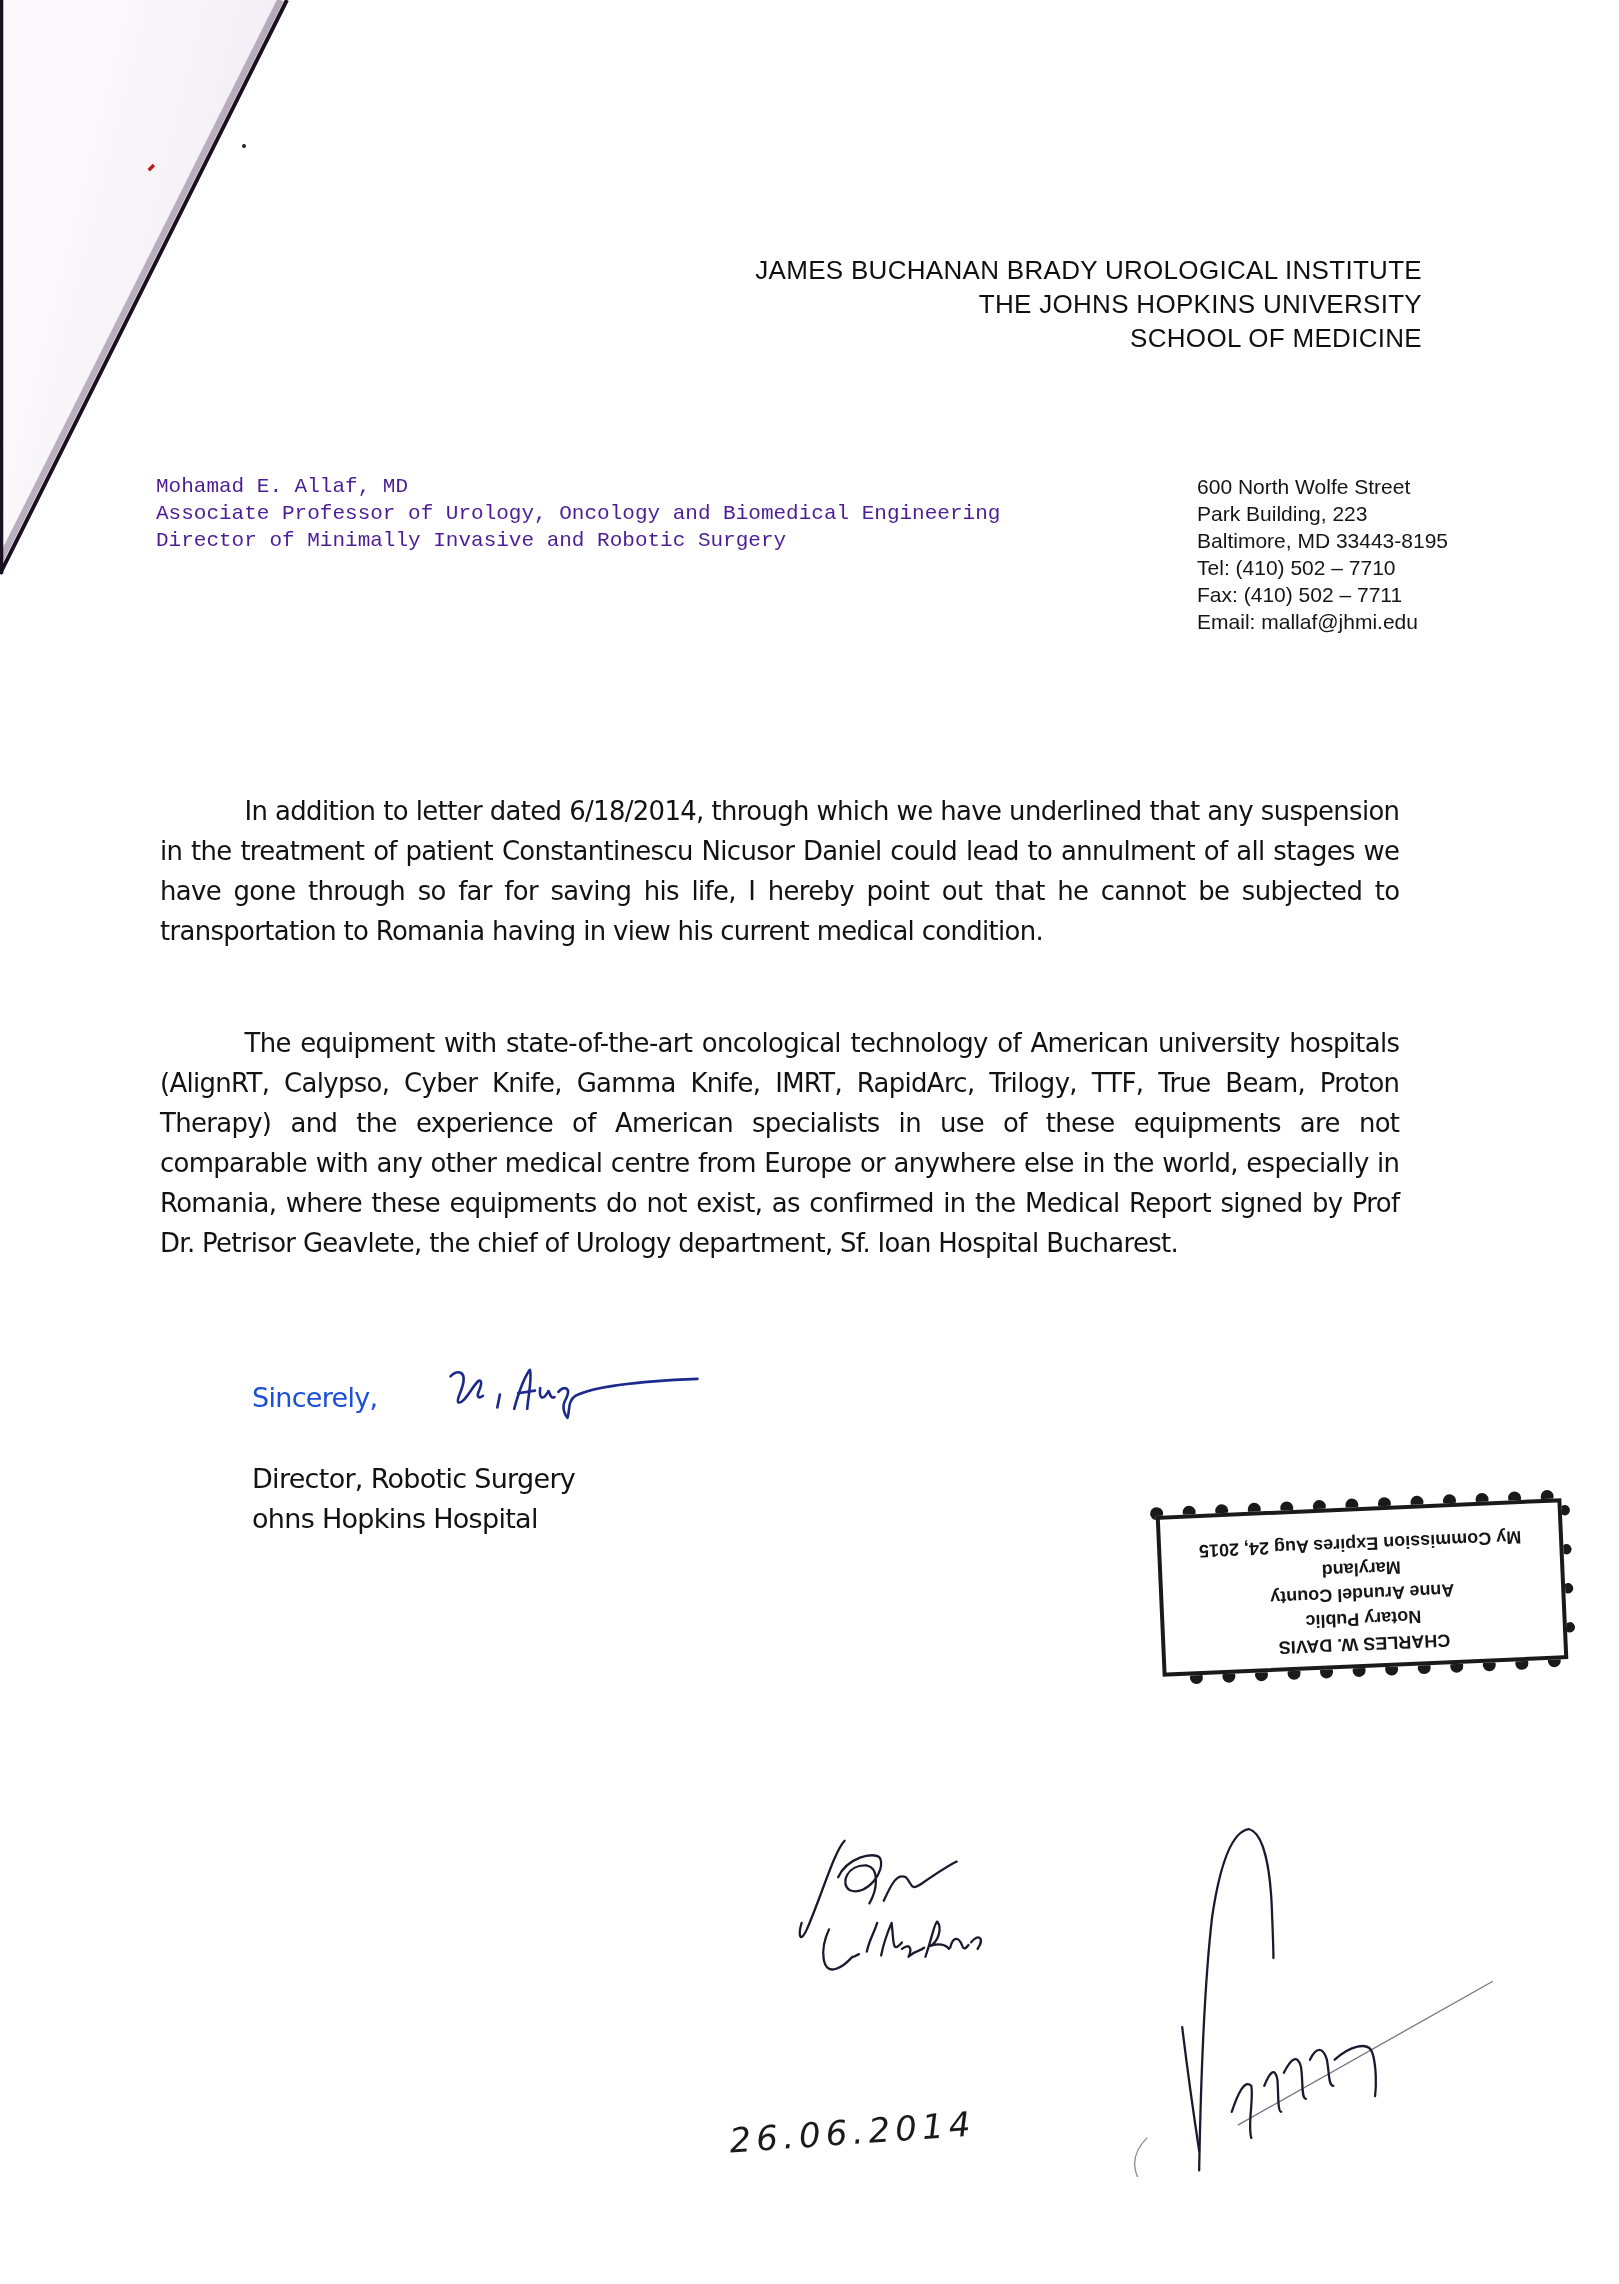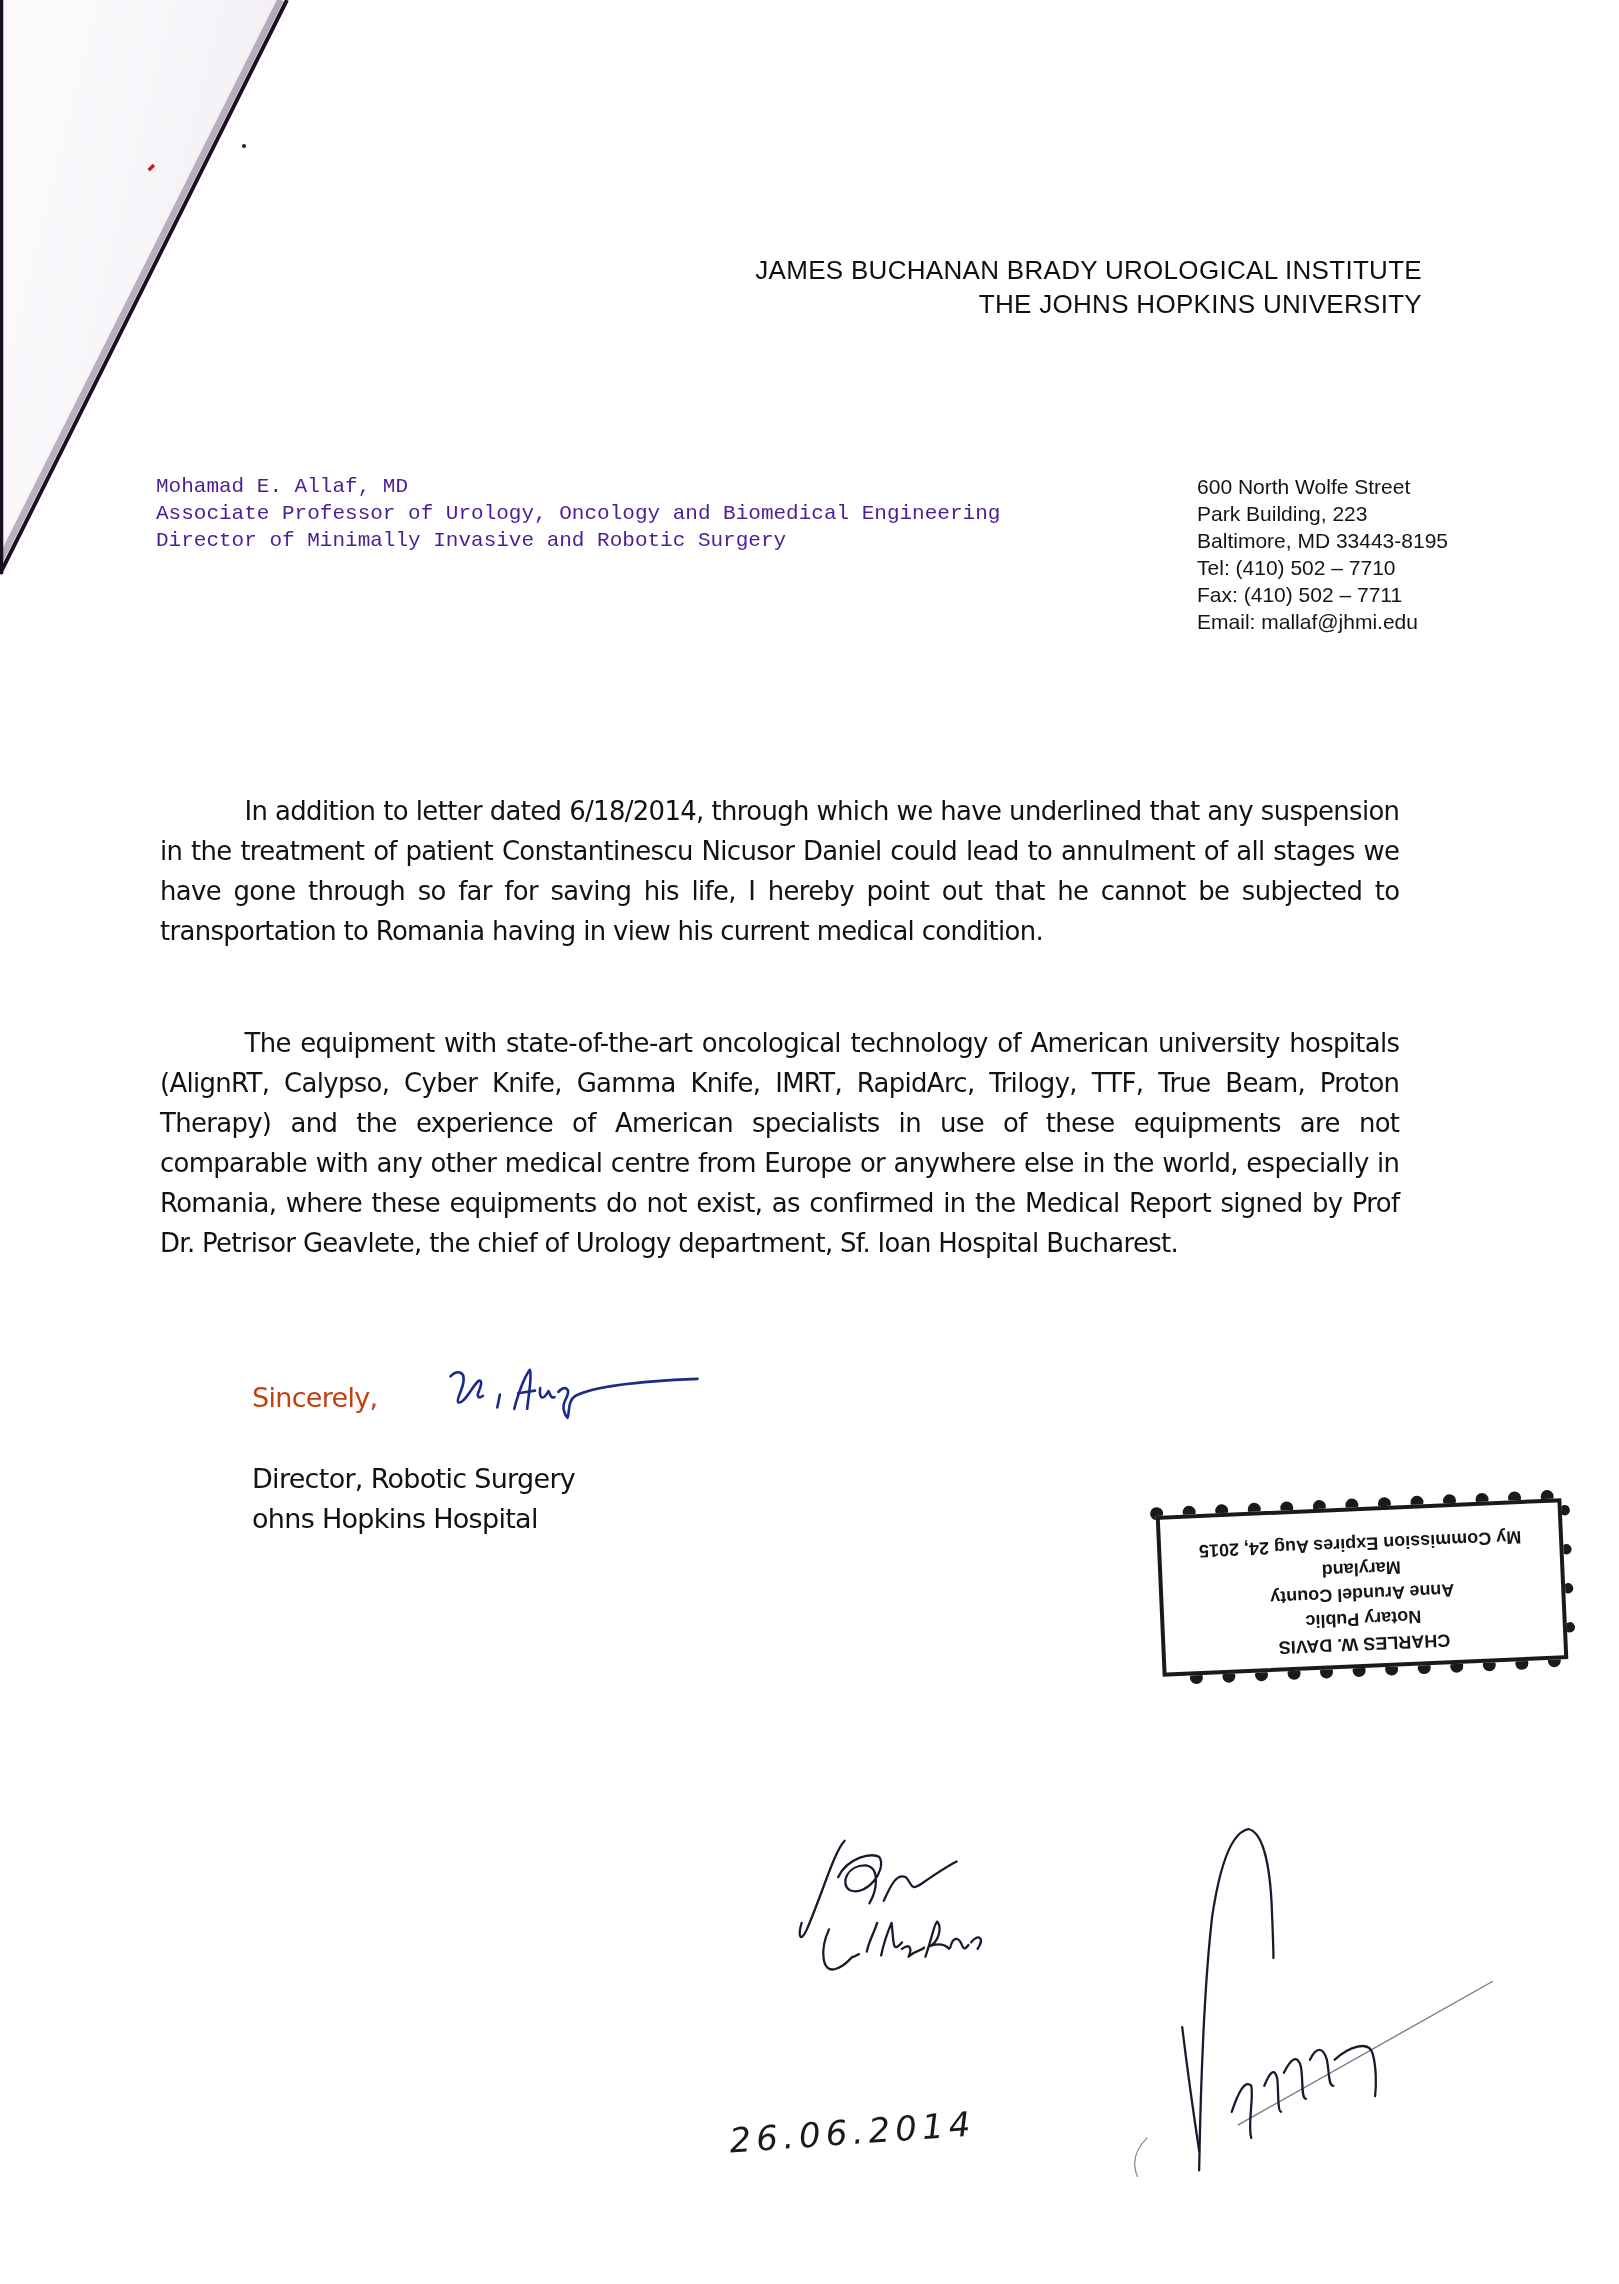--- a/index.html
+++ b/index.html
@@ -70,21 +70,21 @@
     .para2 { top: 1023px; }
     .indent { display: inline-block; width: 88px; }
     .closing {
       position: absolute;
       left: 252px;
       top: 1378px;
       font-family: "DejaVu Sans", sans-serif;
       font-size: 27px;
       line-height: 40px;
       letter-spacing: -0.7px;
-      color: #c2410c;
+      color: #1d4ed8;
     }
     .signature-allaf {
       position: absolute;
       left: 437px;
       top: 1362px;
       width: 274px;
       height: 78px;
     }
     .signoff-block {
       position: absolute;
@@ -165,20 +165,21 @@
   <polygon points="0,0 440,0 0,880" fill="url(#foldGrad)" opacity="0.35"></polygon>
   <line x1="440" y1="0" x2="0" y2="880" stroke="#1b1020" stroke-width="6"></line>
   <line x1="430" y1="0" x2="0" y2="860" stroke="#6d5a78" stroke-width="10" opacity="0.45"></line>
   <rect x="0" y="0" width="5" height="880" fill="#1b1020"></rect>
   <path d="M236,253 l-8,8" stroke="#c01818" stroke-width="5"></path>
 </svg>
 
 <div class="letterhead">
   <div>JAMES BUCHANAN BRADY UROLOGICAL INSTITUTE</div>
   <div>THE JOHNS HOPKINS UNIVERSITY</div>
+  <div>SCHOOL OF MEDICINE</div>
 </div>
 
 <div class="sender-block">
   <div>Mohamad E. Allaf, MD</div>
   <div>Associate Professor of Urology, Oncology and Biomedical Engineering</div>
   <div>Director of Minimally Invasive and Robotic Surgery</div>
 </div>
 
 <div class="address-block">
   <div>600 North Wolfe Street</div>

